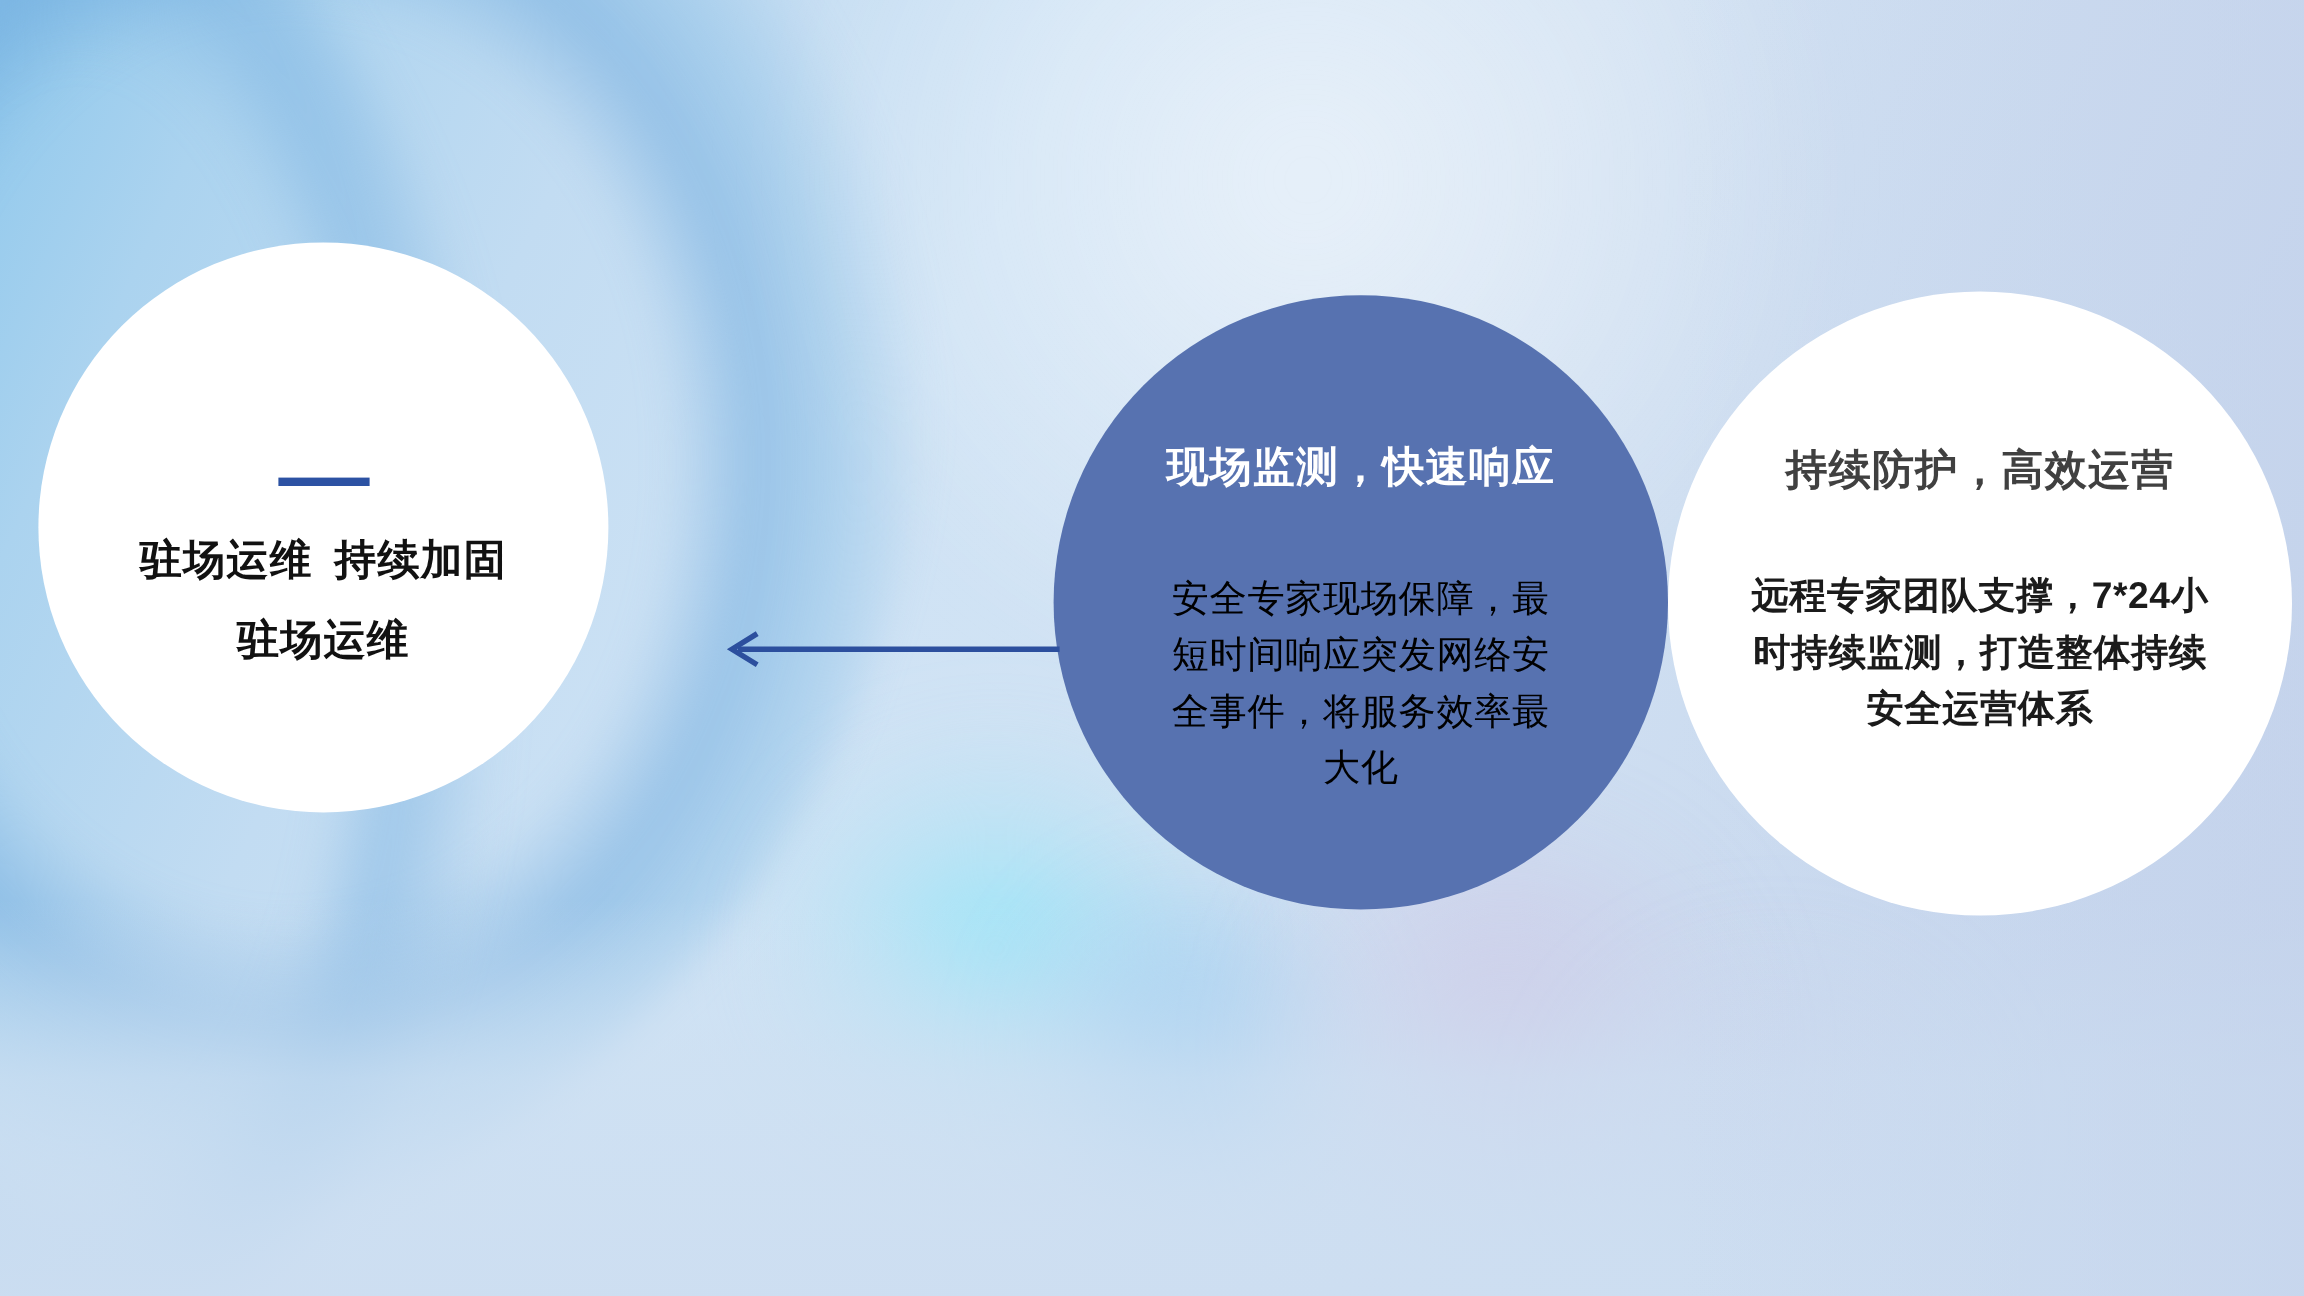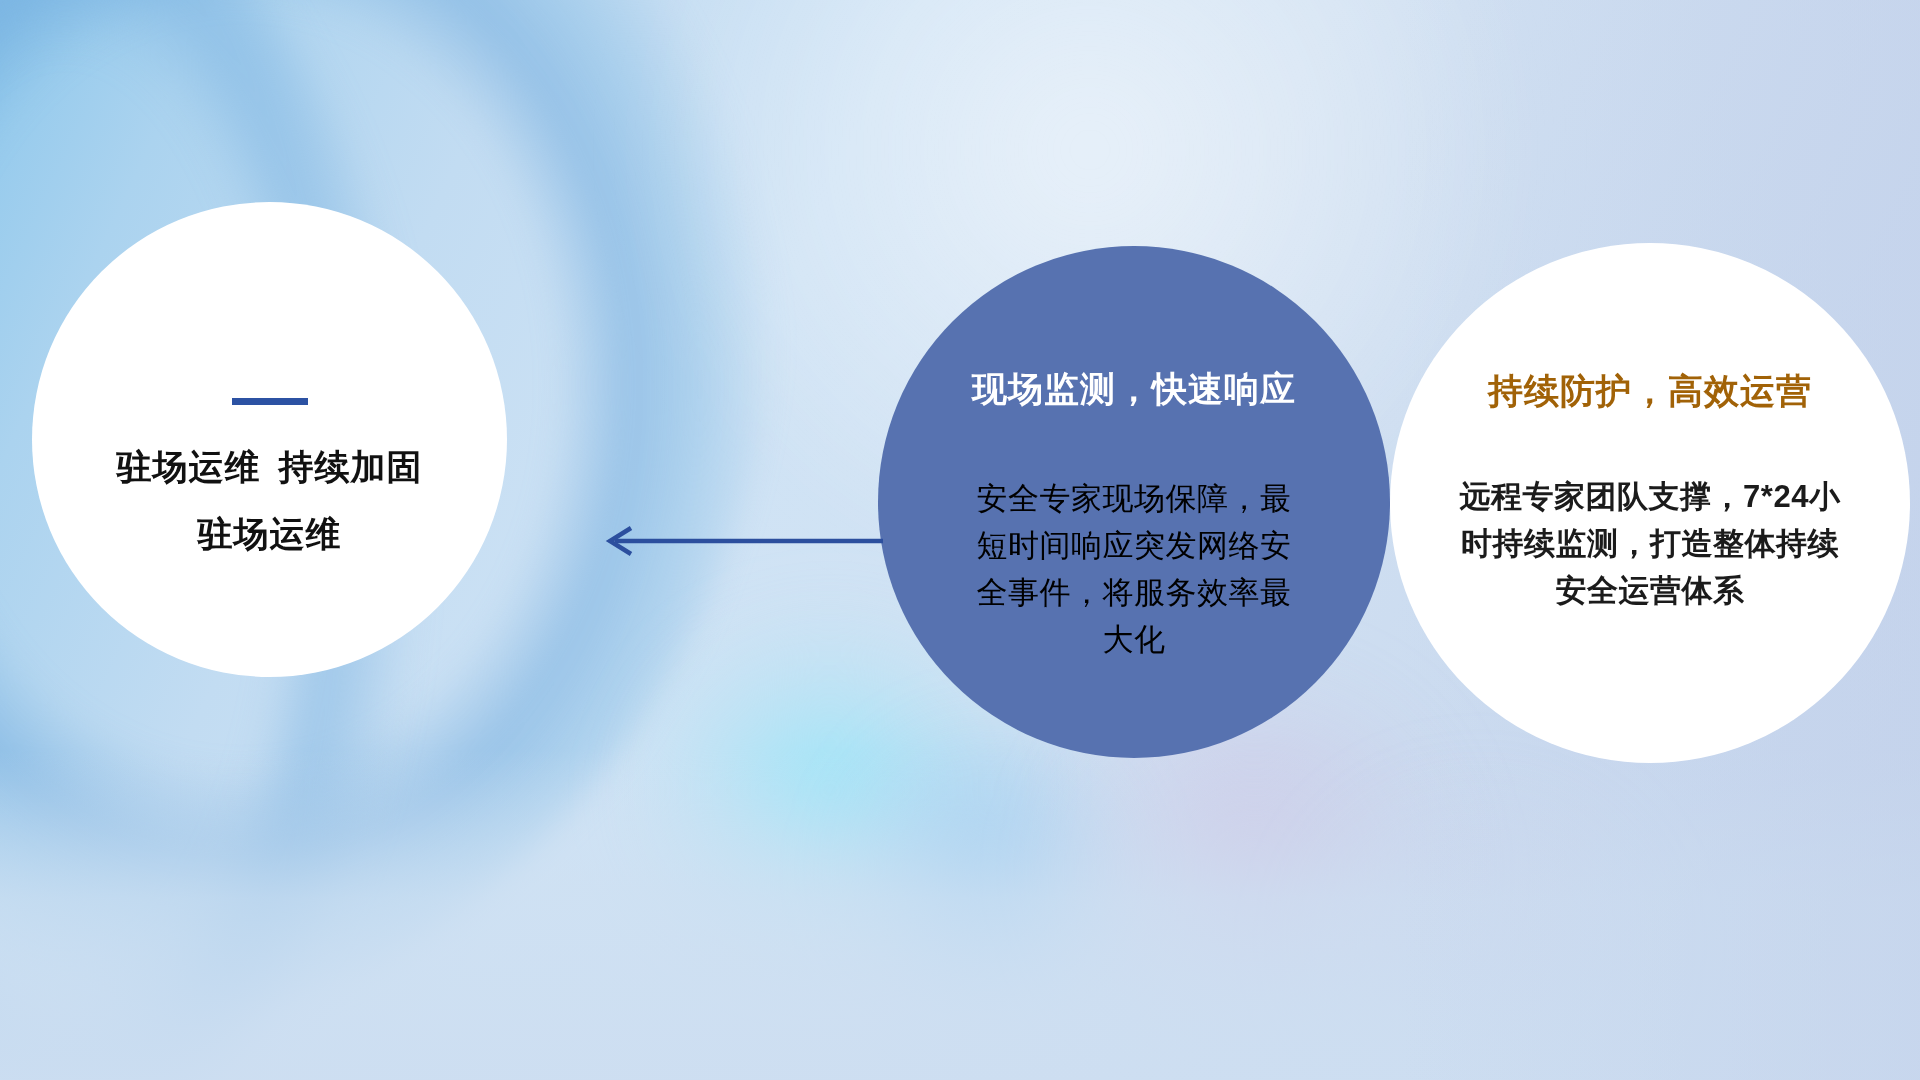--- a/index.html
+++ b/index.html
@@ -153,21 +153,21 @@
 
   
   #right-content {
     position:absolute; left:1390px; top:243px; width:520px; height:520px;
     z-index:6;
     display:flex; flex-direction:column; align-items:center;
     text-align:center;
   }
   #right-title {
     margin-top:125px;
-    font-size:35px; font-weight:bold; color:#a16207;
+    font-size:35px; font-weight:bold; color:#404040;
     letter-spacing:1px; white-space:nowrap;
   }
   #right-body {
     margin-top:58px;
     width:400px;
     font-size:31px; color:#1b1b1b; line-height:1.52;
     letter-spacing:0.5px;
     font-weight:bold;
   }
 

